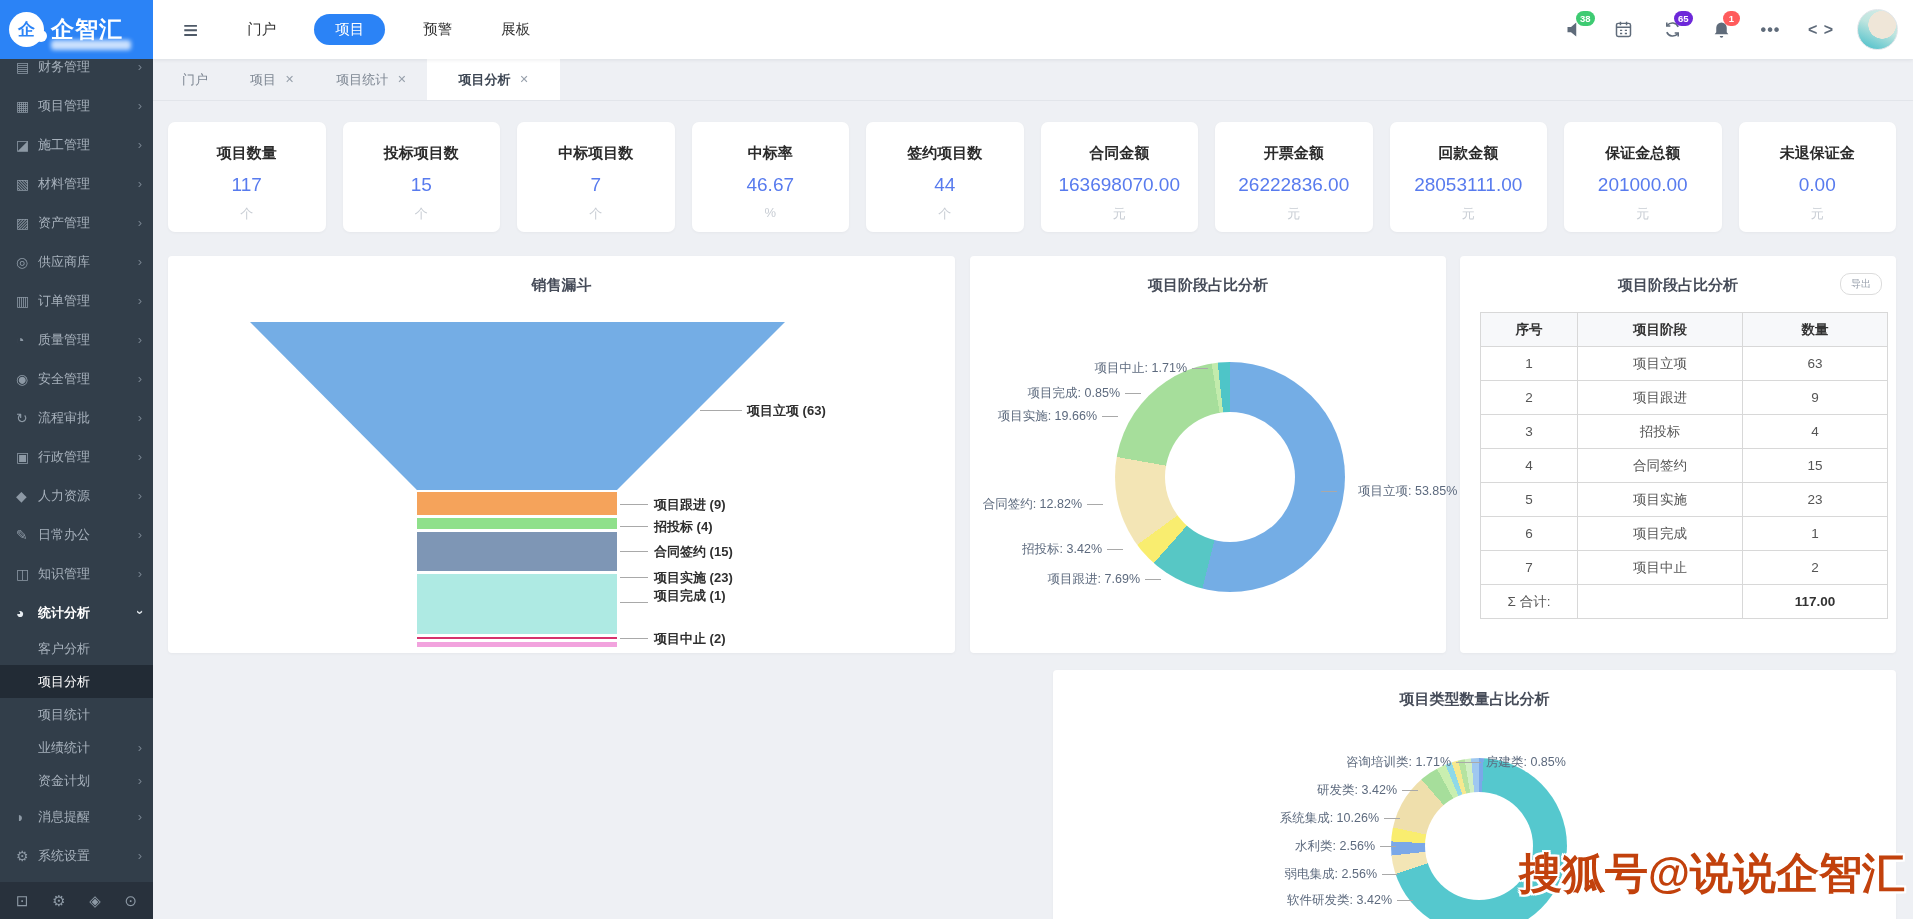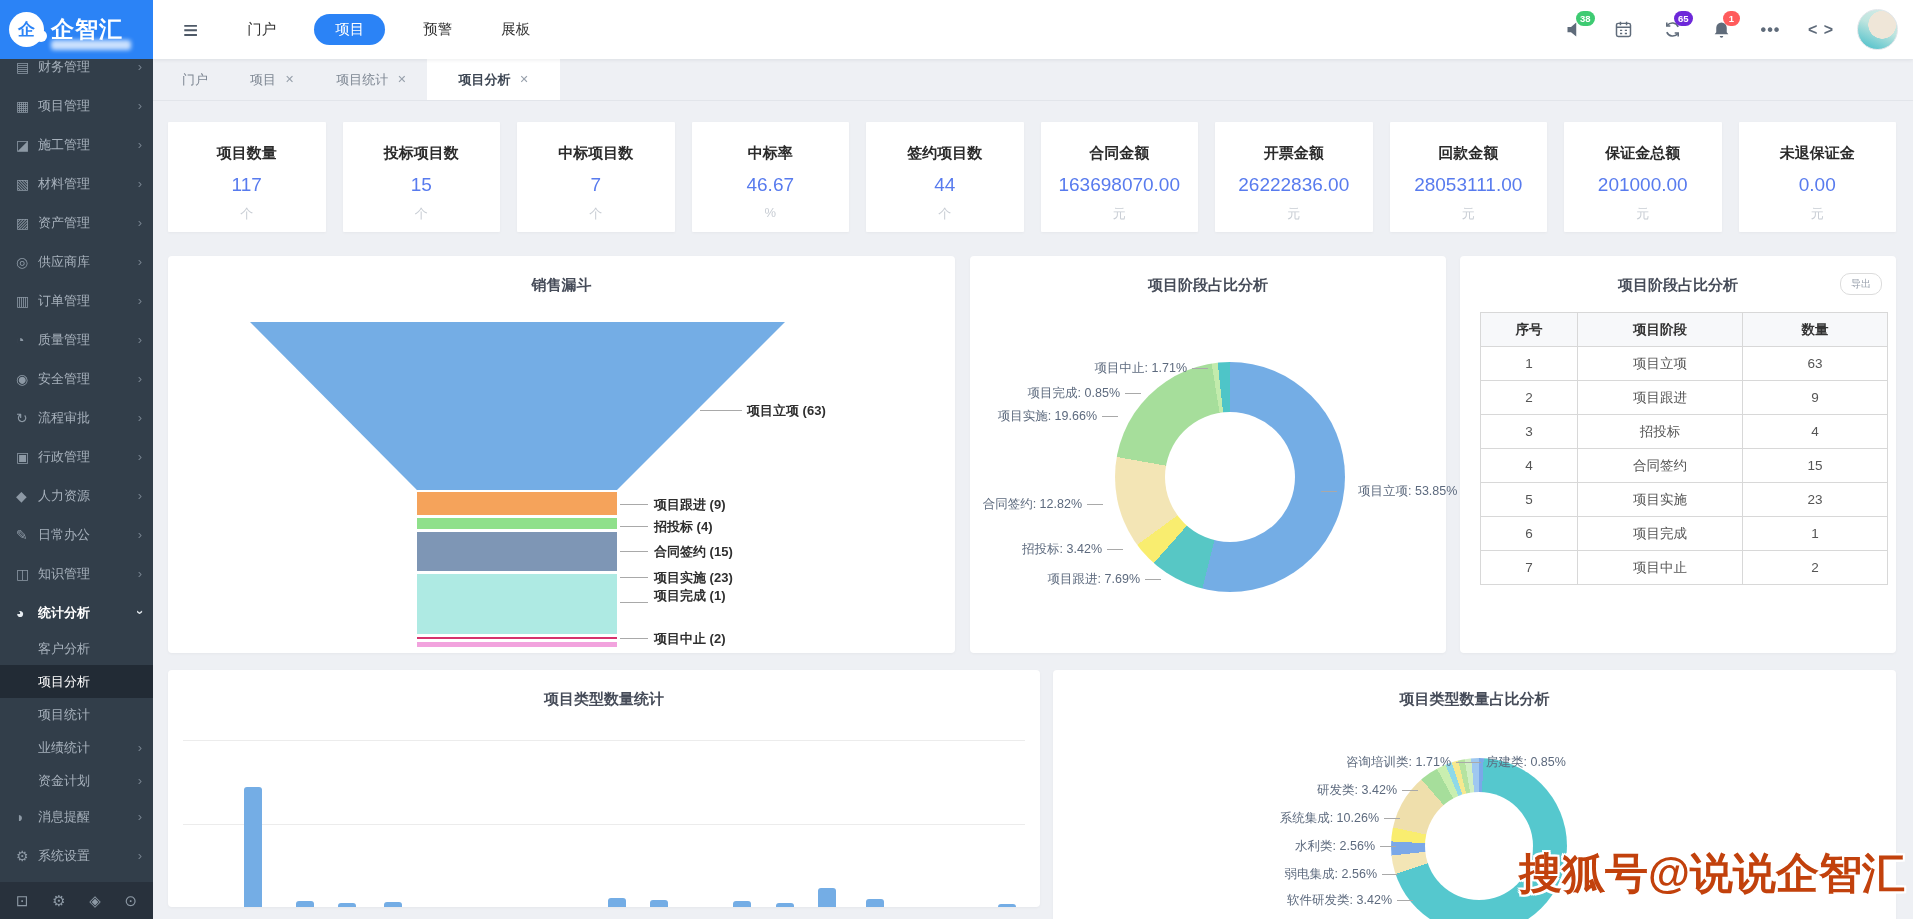--- a/index.html
+++ b/index.html
@@ -55,21 +55,21 @@
   .tabbar { position:absolute; left:153px; top:59px; right:0; height:42px; background:#eef0f4;
     border-bottom:1px solid #e2e5ea; display:flex; align-items:stretch; z-index:10; }
   .tab { display:flex; align-items:center; gap:9px; color:#7d8692; font-size:13px; padding:0 21px; cursor:pointer; white-space:nowrap; }
   .tab:first-child { margin-left:8px; }
   .tab .x { font-size:11px; color:#97a0ab; }
   .tab.active { background:#fff; color:#3e4754; font-weight:bold; padding:0 31px; }
   
   .main { position:absolute; left:153px; top:101px; right:0; bottom:0; }
   .card { position:absolute; background:#fff; border-radius:4px; box-shadow:0 1px 3px rgba(0,0,0,.04); }
   .stats { position:absolute; left:15px; top:21px; right:17px; height:110px; display:flex; gap:17px; }
-  .stat { flex:1; background:#fff; border-radius:1px; box-shadow:0 1px 3px rgba(0,0,0,.04); text-align:center; padding-top:22px; cursor:pointer; }
+  .stat { flex:1; background:#fff; border-radius:7px; box-shadow:0 1px 3px rgba(0,0,0,.04); text-align:center; padding-top:22px; cursor:pointer; }
   .stat .sl { font-size:15px; color:#2b2b2b; font-weight:bold; }
   .stat .sv { margin-top:11px; font-size:19px; color:#587bee; }
   .stat .su { margin-top:9px; font-size:13px; color:#c8cdd4; }
   .ctitle { position:absolute; top:20px; left:0; width:100%; text-align:center; font-size:15px; font-weight:bold; color:#464c59; }
   #funnel-card { left:15px;  top:155px; width:787px; height:397px; }
   #donut1-card { left:817px; top:155px; width:476px; height:397px; }
   #table-card  { left:1307px;top:155px; width:436px; height:397px; }
   #bar-card    { left:15px;  top:569px; width:872px; height:237px; overflow:hidden; }
   #donut2-card { left:900px; top:569px; width:843px; height:298px; overflow:hidden; }
   
@@ -427,42 +427,29 @@
           <tr>
             <td>6</td>
             <td>项目完成</td>
             <td>1</td>
           </tr>
           <tr>
             <td>7</td>
             <td>项目中止</td>
             <td>2</td>
           </tr>
+          <tr>
+            <td>Σ 合计:</td>
+            <td></td>
+            <td class="tot">117.00</td>
+          </tr>
         </tbody>
     </table>
   </div>
 
-  <div class="card" id="bar-card">
-    <div class="ctitle">项目类型数量统计</div>
-    <div id="bar-body">
-        <div class="gline" style="top: 70px;"></div>
-        <div class="gline" style="top: 154px;"></div>
-        <div class="vbar" style="left: 76px; height: 120px; background: rgb(116, 173, 229);"></div>
-        <div class="vbar" style="left: 128px; height: 6px; background: rgb(116, 173, 229);"></div>
-        <div class="vbar" style="left: 170px; height: 4px; background: rgb(116, 173, 229);"></div>
-        <div class="vbar" style="left: 216px; height: 5px; background: rgb(116, 173, 229);"></div>
-        <div class="vbar" style="left: 440px; height: 9px; background: rgb(116, 173, 229);"></div>
-        <div class="vbar" style="left: 482px; height: 7px; background: rgb(116, 173, 229);"></div>
-        <div class="vbar" style="left: 565px; height: 6px; background: rgb(116, 173, 229);"></div>
-        <div class="vbar" style="left: 608px; height: 4px; background: rgb(116, 173, 229);"></div>
-        <div class="vbar" style="left: 650px; height: 19px; background: rgb(116, 173, 229);"></div>
-        <div class="vbar" style="left: 698px; height: 8px; background: rgb(116, 173, 229);"></div>
-        <div class="vbar" style="left: 830px; height: 3px; background: rgb(116, 173, 229);"></div>
-      </div>
-  </div>
 
   <div class="card" id="donut2-card">
     <div class="ctitle">项目类型数量占比分析</div>
     <div id="donut2-body">
         <div class="ring" style="left: 338px; top: 88px; height: 176px; width: 176px; background: conic-gradient(rgb(123, 168, 232) 0%, rgb(123, 168, 232) 0.85%, rgb(85, 200, 206) 0.85%, rgb(85, 200, 206) 69.85%, rgb(243, 229, 181) 69.85%, rgb(243, 229, 181) 73.27%, rgb(123, 168, 232) 73.27%, rgb(123, 168, 232) 75.83%, rgb(249, 237, 111) 75.83%, rgb(249, 237, 111) 78.39%, rgb(239, 223, 172) 78.39%, rgb(239, 223, 172) 88.65%, rgb(166, 222, 155) 88.65%, rgb(166, 222, 155) 92.07%, rgb(201, 239, 176) 92.07%, rgb(201, 239, 176) 93.78%, rgb(143, 217, 232) 93.78%, rgb(143, 217, 232) 94.98%, rgb(246, 233, 143) 94.98%, rgb(246, 233, 143) 96.18%, rgb(181, 227, 160) 96.18%, rgb(181, 227, 160) 97.38%, rgb(208, 239, 194) 97.38%, rgb(208, 239, 194) 98.58%, rgb(159, 200, 240) 98.58%, rgb(159, 200, 240) 100%);"></div>
         <div class="hole" style="left: 372px; top: 122px; height: 108px; width: 108px;"></div>
         <div class="dlabel end" style="left: 398px; top: 84px;">咨询培训类: 1.71%</div>
         <div class="dline" style="width: 16px; top: 92px; left: 403px;"></div>
         <div class="dlabel" style="left: 433px; top: 84px;">房建类: 0.85%</div>
         <div class="dline" style="width: 16px; top: 92px; left: 412px;"></div>

